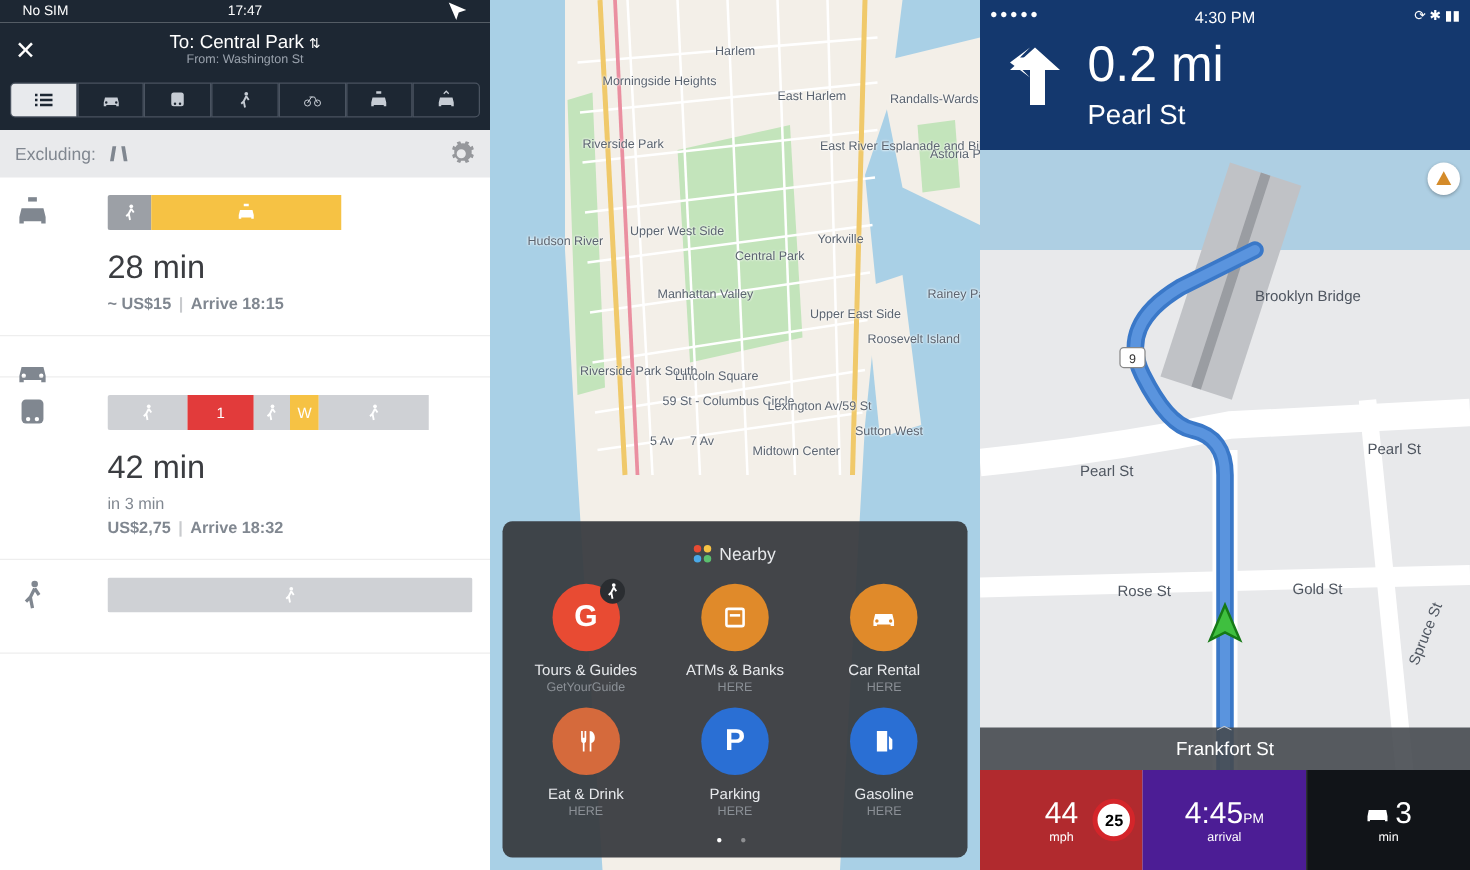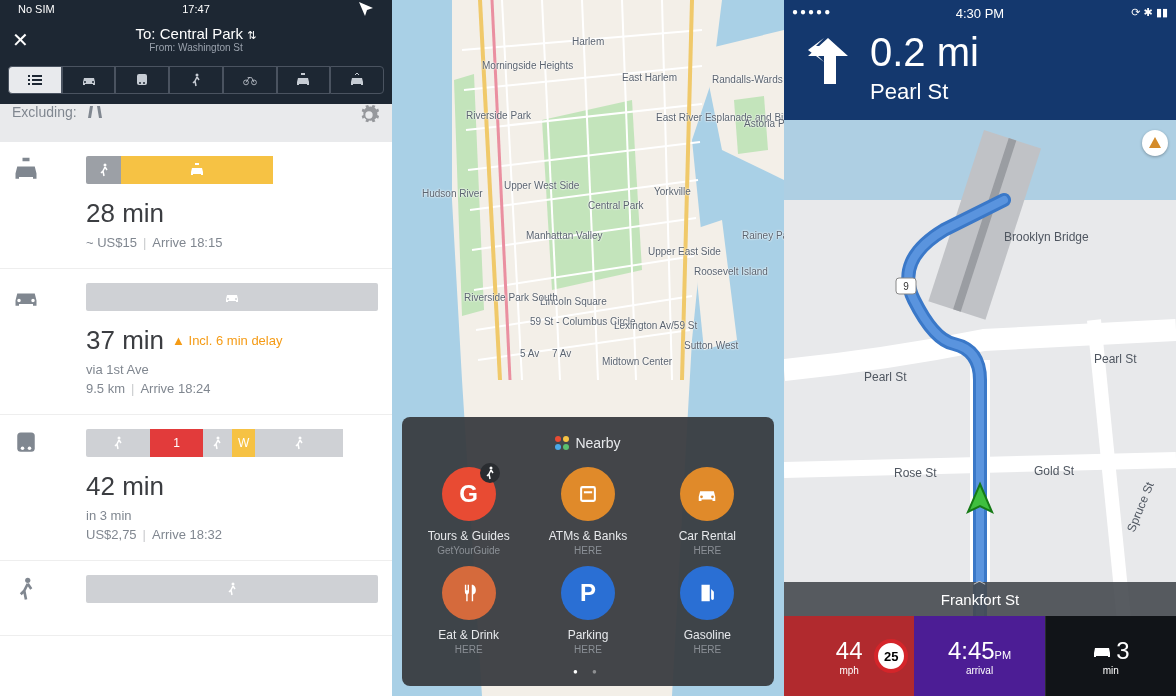--- a/index.html
+++ b/index.html
@@ -11,30 +11,30 @@
 .status { height:18px; background:#1d2733; color:#fff; font-size:11px; display:flex; align-items:center; padding:0 18px; justify-content:space-between; }
 .status .ctr { position:absolute; left:0; right:0; text-align:center; }
 .hdr { background:#1d2733; color:#fff; height:42px; position:relative; display:flex; align-items:center; justify-content:center; flex-direction:column; }
 .hdr .x { position:absolute; left:12px; top:10px; font-size:20px; }
 .hdr .to { font-size:15px; }
 .hdr .from { font-size:10px; color:#9aa2ad; }
 .modes { background:#1d2733; display:flex; padding:6px 8px 10px; gap:0; }
 .modes .m { flex:1; border:1px solid #4a5360; height:28px; display:flex; align-items:center; justify-content:center; color:#c6ccd4; }
 .modes .m:first-child { background:#e8eaed; color:#1d2733; border-radius:4px 0 0 4px; }
 .modes .m:last-child { border-radius:0 4px 4px 0; }
-.exc { background:#e9eaec; height:38px; display:flex; align-items:flex-start; padding:0 12px; color:#808790; font-size:14px; }
+.exc { background:#e9eaec; height:38px; display:flex; align-items:center; padding:0 12px; color:#808790; font-size:14px; }
 .exc .gear { margin-left:auto; color:#96989c; }
 .route { padding:14px 14px 18px; border-bottom:1px solid #eee; }
 .route .ico { position:absolute; margin-left:-2px; color:#808790; }
 .route .body { margin-left:72px; }
 .bar { height:28px; border-radius:2px; display:flex; overflow:hidden; margin-bottom:14px; }
 .seg { display:flex; align-items:center; justify-content:center; font-size:12px; color:#fff; }
 .t-big { font-size:26px; color:#3b3d41; margin-bottom:6px; display:flex; align-items:center; gap:8px; }
 .sub { font-size:13px; color:#808790; margin-bottom:4px; }
-.sub2 { font-size:13px; color:#808790; }
+.sub2 { font-size:13px; color:#808790;font-weight:bold; }
 .warn { color:#f59b15; font-size:13px; display:inline-flex; align-items:center; gap:4px; }
 .divpipe { color:#c8cacd; margin:0 6px; }
 
 
 .p2 { background:#bcd8b3; }
 .mapbg { position:absolute; inset:0; }
 .water { position:absolute; inset:0; background:#a9d0e6; }
 .mlbl { position:absolute; font-size:10px; color:#5b6470; text-shadow:0 0 2px #fff,0 0 2px #fff; white-space:nowrap; }
 .sheet { position:absolute; left:10px; right:10px; bottom:10px; background:rgba(55,58,63,0.94); border-radius:8px; padding:18px 10px 10px; }
 .sheet .sh { text-align:center; color:#e7e9ec; font-size:14px; margin-bottom:16px; display:flex; align-items:center; justify-content:center; gap:6px; }
@@ -181,33 +181,20 @@
     <div class="t-big">28 min</div>
     <div class="sub2">~ US$15<span class="divpipe">|</span>Arrive 18:15</div>
       </div>
     </div>
     <div class="route">
       <span class="ico">
           <svg class="icon-lg" viewBox="0 0 16 16">
             <path fill="currentColor" d="M2 10l1-4h10l1 4v3h-2v-1H4v1H2zM4 11a1 1 0 100-2 1 1 0 000 2zm8 0a1 1 0 100-2 1 1 0 000 2z"></path>
           </svg>
         </span>
-      <div class="body">
-        <div class="bar">
-            <div class="seg" style="width:100%;background:#cfd1d5;color:#fff">
-              <svg class="icon-sm" viewBox="0 0 16 16">
-                <path fill="currentColor" d="M2 10l1-4h10l1 4v3h-2v-1H4v1H2zM4 11a1 1 0 100-2 1 1 0 000 2zm8 0a1 1 0 100-2 1 1 0 000 2z"></path>
-              </svg>
-            </div>
-          </div>
-
-    <div class="t-big">37 min <span class="warn">▲ Incl. 6 min delay</span></div>
-    <div class="sub">via 1st Ave</div>
-    <div class="sub2">9.5 km<span class="divpipe">|</span>Arrive 18:24</div>
-      </div>
     </div>
     <div class="route">
       <span class="ico">
           <svg class="icon-lg" viewBox="0 0 16 16">
             <rect x="3" y="2" width="10" height="11" rx="2" fill="currentColor"></rect>
             <circle cx="6" cy="11" r="1" fill="#fff"></circle>
             <circle cx="10" cy="11" r="1" fill="#fff"></circle>
           </svg>
         </span>
       <div class="body">

